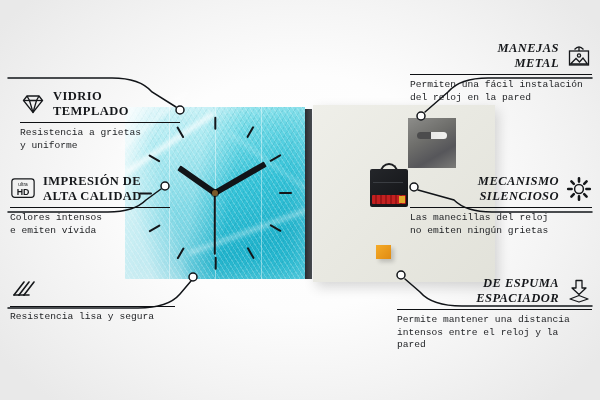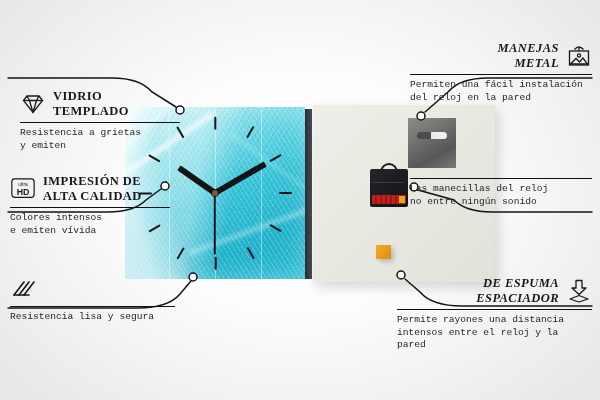--- a/index.html
+++ b/index.html
@@ -191,21 +191,21 @@
         </g>
           </svg>
       </span>
       <div>
         <div class="ftitle">VIDRIO</div>
         <div class="ftitle">TEMPLADO</div>
       </div>
     </div>
     <div class="rule"></div>
     <div class="fdesc">Resistencia a grietas</div>
-    <div class="fdesc">y emiten</div>
+    <div class="fdesc">y uniforme</div>
   </div>
 
   <div class="feature left" style="left:10px; top:174px; width:160px;">
     <div class="row">
       <span class="ico">
         <svg viewBox="0 0 28 26">
           <rect x="2" y="3" width="24" height="20" rx="3" fill="none" stroke="#16181b" stroke-width="1.3"></rect>
           <text x="14" y="11" font-family="Liberation Sans, sans-serif" font-size="5.2" text-anchor="middle" fill="#16181b">ultra</text>
           <text x="14" y="20.5" font-family="Liberation Sans, sans-serif" font-size="9.5" font-weight="bold" text-anchor="middle" fill="#16181b">HD</text>
         </svg>
@@ -256,38 +256,53 @@
         </g>
           </svg>
       </span>
     </div>
     <div class="rule"></div>
     <div class="fdesc">Permiten una fácil instalación</div>
     <div class="fdesc">del reloj en la pared</div>
   </div>
 
   <div class="feature right" style="right:8px; top:174px; width:182px;">
+    <div class="row">
+      <div>
+        <div class="ftitle">MECANISMO</div>
+        <div class="ftitle">SILENCIOSO</div>
+      </div>
+      <span class="ico">
+        <svg viewBox="0 0 26 26">
+            <g fill="none" stroke="#16181b" stroke-width="1.5">
+          <circle cx="13" cy="13" r="4.4"></circle>
+          <path d="M13 2.2 L13 5.6 M13 20.4 L13 23.8 M2.2 13 L5.6 13 M20.4 13 L23.8 13
+                   M5.4 5.4 L7.8 7.8 M18.2 18.2 L20.6 20.6 M5.4 20.6 L7.8 18.2 M18.2 7.8 L20.6 5.4" stroke-linecap="round" stroke-width="2.6"></path>
+        </g>
+          </svg>
+      </span>
+    </div>
     <div class="rule"></div>
     <div class="fdesc">Las manecillas del reloj</div>
-    <div class="fdesc">no entre ningún sonido</div>
+    <div class="fdesc">no emiten ningún grietas</div>
   </div>
 
   <div class="feature right" style="right:8px; top:276px; width:195px;">
     <div class="row">
       <div>
         <div class="ftitle">DE ESPUMA</div>
         <div class="ftitle">ESPACIADOR</div>
       </div>
       <span class="ico">
         <svg viewBox="0 0 26 26">
             <g fill="none" stroke="#16181b" stroke-width="1.3" stroke-linejoin="round">
           <path d="M10 2.5 H16 V10 H20 L13 16.5 L6 10 H10 Z"></path>
           <path d="M13 17.5 L22 21 L13 24 L4 21 Z"></path>
         </g>
           </svg>
       </span>
     </div>
     <div class="rule"></div>
-    <div class="fdesc">Permite rayones una distancia</div>
+    <div class="fdesc">Permite mantener una distancia</div>
     <div class="fdesc">intensos entre el reloj y la pared</div>
   </div>
 
 </div>
 
 </body></html>

